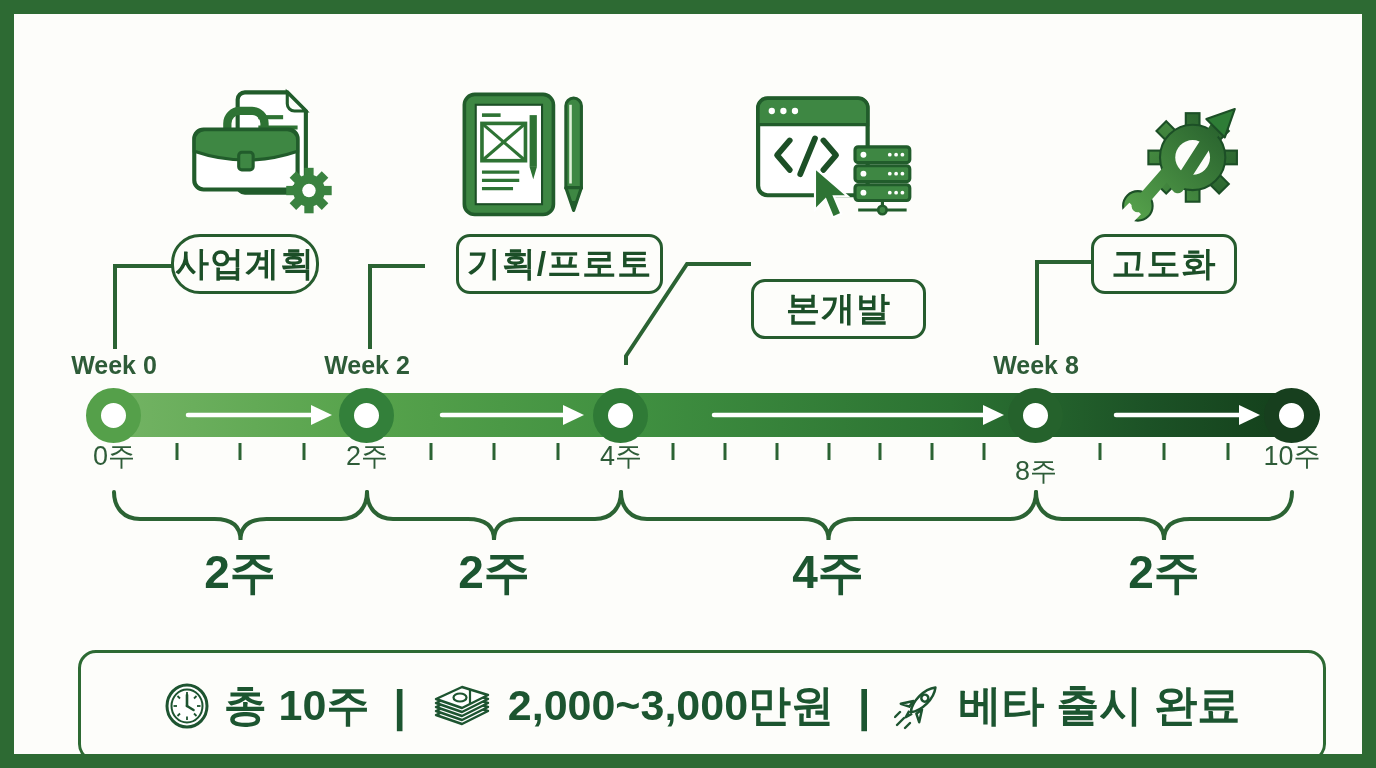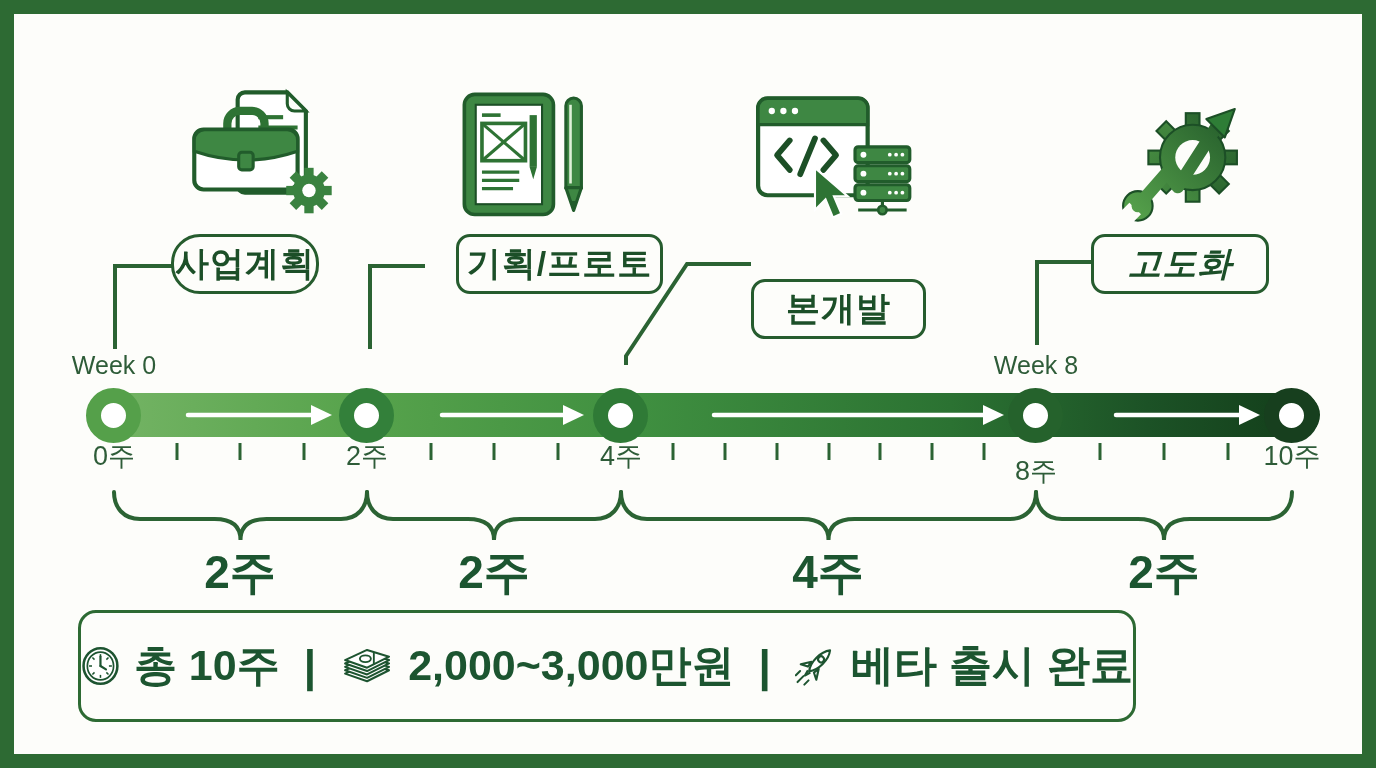--- a/index.html
+++ b/index.html
@@ -9,21 +9,21 @@
     font-family:"Liberation Sans","DejaVu Sans",sans-serif;
   }
   .phase-box{
     position:absolute;top:220px;height:60px;box-sizing:border-box;
     border:3.5px solid #265c2e;border-radius:14px;background:#fdfdfa;
     display:flex;align-items:center;justify-content:center;z-index:4;
   }
   .phase-box span{font-size:34px;font-weight:800;color:#1c4f28;letter-spacing:1px;}
   .week-top{
     position:absolute;top:337px;width:160px;text-align:center;
-    font-size:25px;font-weight:400;color:#2e5c38;z-index:3;
+    font-size:25px;font-weight:700;color:#2e5c38;z-index:3;
   }
   .bar{
     position:absolute;left:75px;top:379px;width:1231px;height:44px;border-radius:22px;
     background:linear-gradient(90deg,#76b566 0%,#57a34c 22%,#3f8f40 45%,#2b7232 70%,#1c5226 86%,#123c19 100%);
     z-index:1;
   }
   .dot{
     position:absolute;top:374px;width:25px;height:25px;border-radius:50%;
     background:#ffffff;border-style:solid;border-width:15px;z-index:2;
   }
@@ -31,21 +31,21 @@
     position:absolute;top:424px;width:120px;text-align:center;
     font-size:27px;font-weight:500;color:#2e5c38;z-index:3;
   }
   .duration{
     position:absolute;top:528px;width:180px;text-align:center;
     font-size:46px;font-weight:800;color:#1c5530;z-index:3;
   }
   .overlay{position:absolute;left:0;top:0;z-index:3;pointer-events:none;}
   .icon{position:absolute;z-index:2;}
   .summary{
-    position:absolute;left:64px;top:596px;width:1058px;height:112px;box-sizing:border-box;
+    position:absolute;left:64px;top:636px;width:1248px;height:112px;box-sizing:border-box;
     border:3.5px solid #2d6a33;border-radius:18px;background:#fdfdfa;
     display:flex;align-items:center;justify-content:center;z-index:4;
   }
   .summary .txt{font-size:43px;font-weight:800;color:#1c5530;white-space:nowrap;}
   .summary .sep{font-size:44px;font-weight:600;color:#1c5530;margin:0 24px;}
   .summary svg{margin-right:14px;}
 </style>
 </head>
 <body>
 
@@ -156,25 +156,26 @@
 
   <div class="phase-box" style="left:157px;width:148px;border-radius:29px;">
     <span>사업계획</span>
   </div>
   <div class="phase-box" style="left:410px;width:207px;margin-left:32px;">
     <span>기획/프로토</span>
   </div>
   <div class="phase-box" style="left:737px;width:175px;margin-top:45px;">
     <span>본개발</span>
   </div>
-  <div class="phase-box" style="left:1077px;width:178px;font-style:italic;">
+  <div class="phase-box" style="left:1077px;width:146px;">
     <span>고도화</span>
   </div>
 
   <div class="week-top" style="left:20px;">Week 0</div>
+  <div class="week-top" style="left:273px;">Week 2</div>
   <div class="week-top" style="left:942px;">Week 8</div>
 
   <div class="bar"></div>
   <div class="dot" style="left:72px;border-color:#55a04a;"></div>
   <div class="dot" style="left:325px;border-color:#33803a;"></div>
   <div class="dot" style="left:579px;border-color:#2f7a36;"></div>
   <div class="dot" style="left:994px;border-color:#25622c;"></div>
   <div class="dot" style="left:1250px;border-color:#173f1e;"></div>
 
   <svg class="overlay" width="1376" height="768" viewBox="0 0 1376 768">

